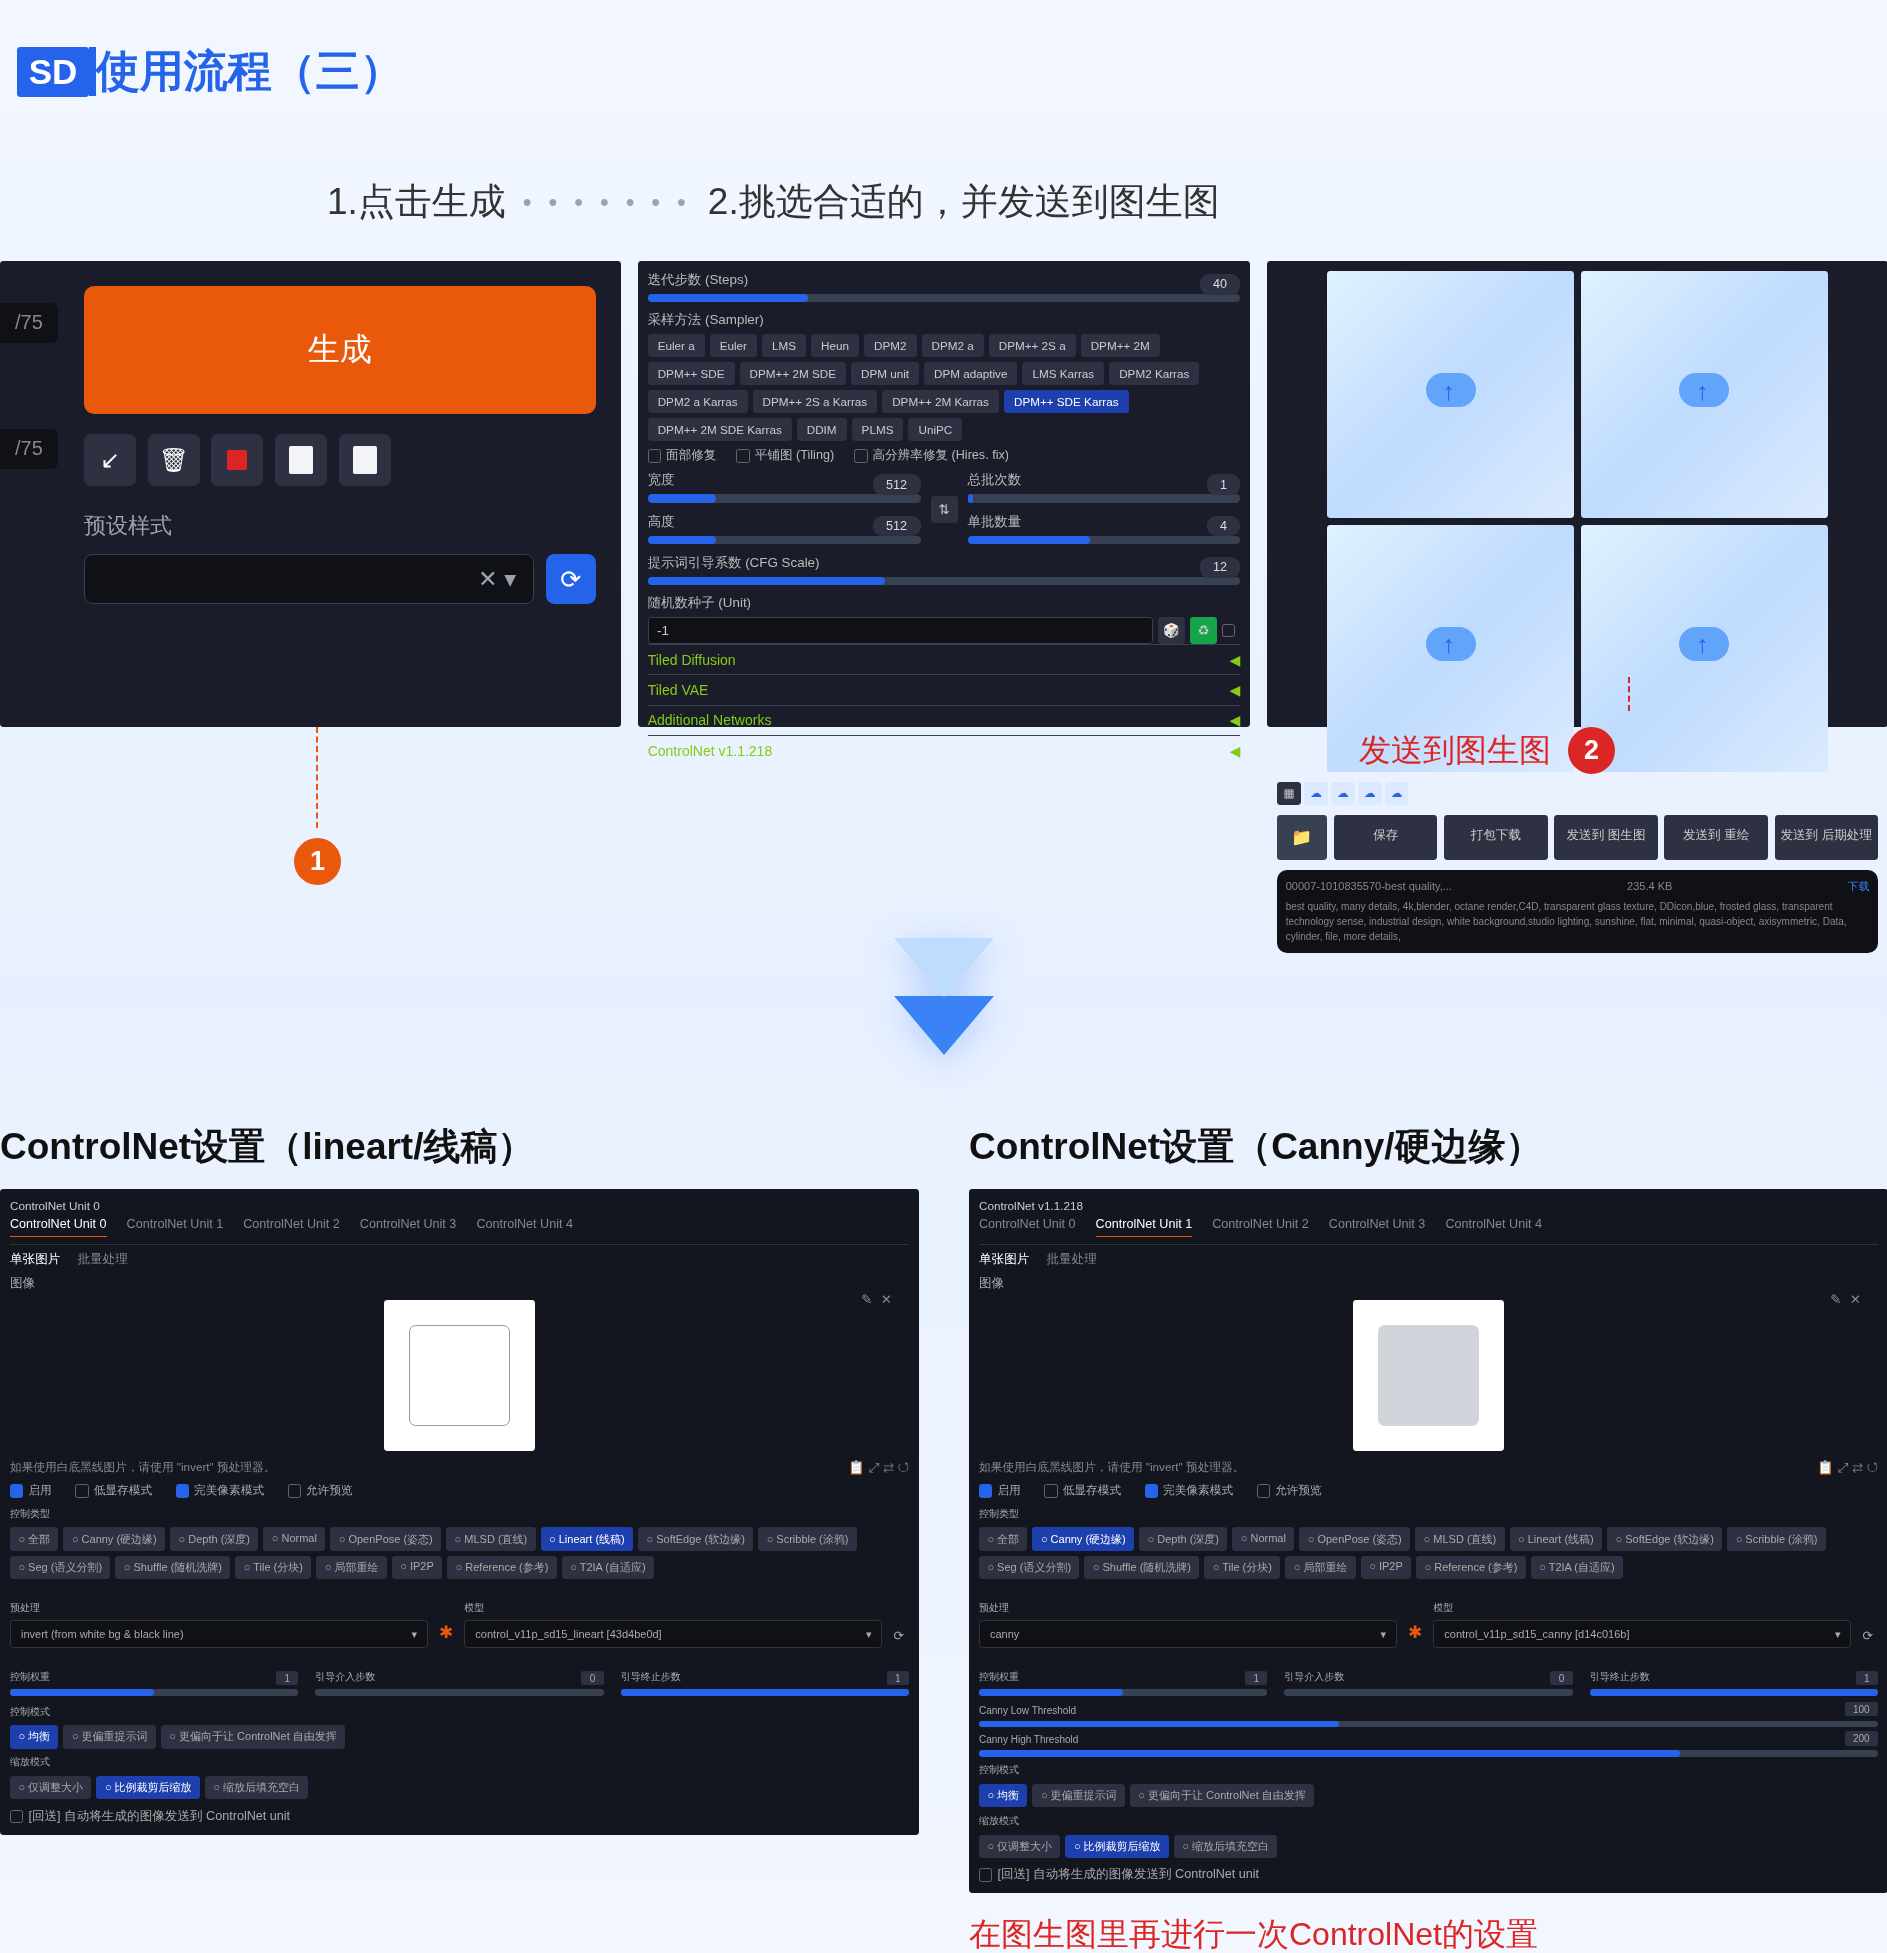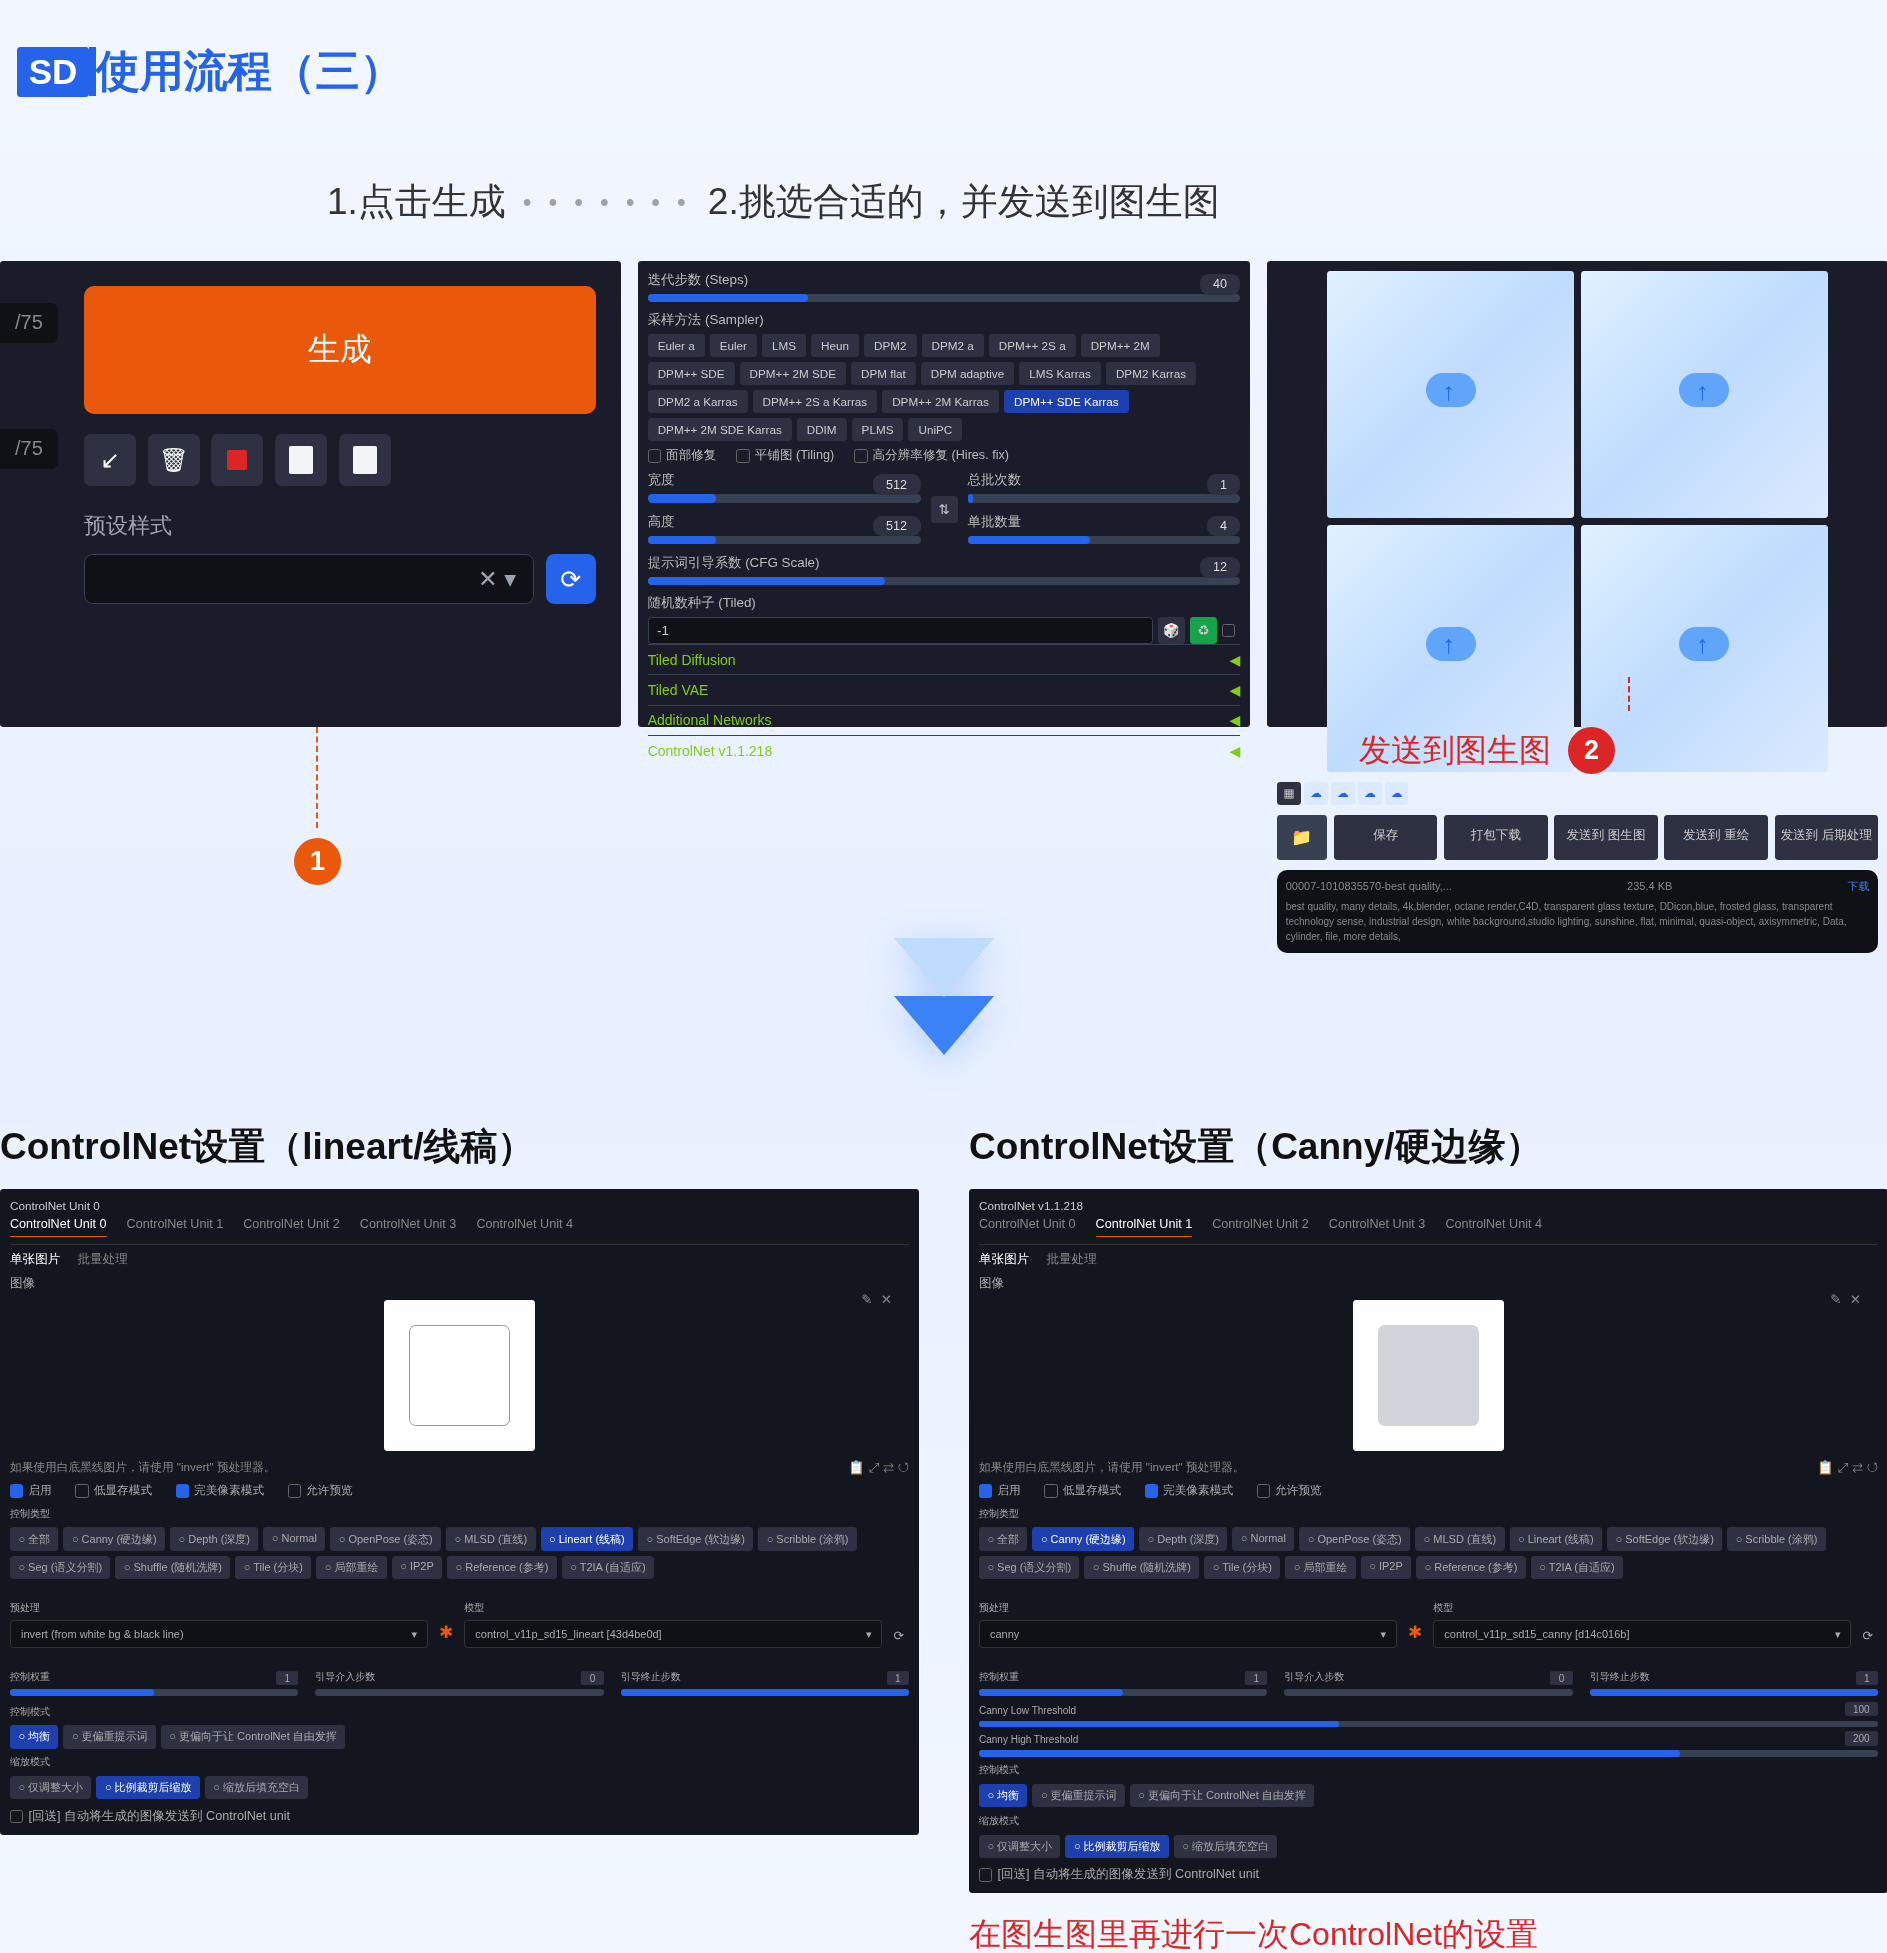--- a/index.html
+++ b/index.html
@@ -174,21 +174,21 @@
         <div class="pill">Euler a</div>
         <div class="pill">Euler</div>
         <div class="pill">LMS</div>
         <div class="pill">Heun</div>
         <div class="pill">DPM2</div>
         <div class="pill">DPM2 a</div>
         <div class="pill">DPM++ 2S a</div>
         <div class="pill">DPM++ 2M</div>
         <div class="pill">DPM++ SDE</div>
         <div class="pill">DPM++ 2M SDE</div>
-        <div class="pill">DPM flat</div>
+        <div class="pill">DPM unit</div>
         <div class="pill">DPM adaptive</div>
         <div class="pill">LMS Karras</div>
         <div class="pill">DPM2 Karras</div>
         <div class="pill">DPM2 a Karras</div>
         <div class="pill">DPM++ 2S a Karras</div>
         <div class="pill">DPM++ 2M Karras</div>
         <div class="pill act">DPM++ SDE Karras</div>
         <div class="pill">DPM++ 2M SDE Karras</div>
         <div class="pill">DDIM</div>
         <div class="pill">PLMS</div>
@@ -234,21 +234,21 @@
           </div>
       </div>
     </div>
     <div class="srow" style="margin-top:6.7px">
       <span class="slbl">提示词引导系数 (CFG Scale)</span>
       <div class="slider">
           <div class="slider-fill" style="width:40%"></div>
           <span class="slider-val">12</span>
         </div>
     </div>
-    <span class="slbl">随机数种子 (Tiled)</span>
+    <span class="slbl">随机数种子 (Unit)</span>
     <div class="seedrow">
       <div class="seedinp">-1</div>
       <div class="seedbtn">🎲</div>
       <div class="seedbtn grn">♻</div>
       <span class="chk"></span>
     </div>
     <div id="accords">
         <div class="accordion">
           <span>Tiled Diffusion</span>
           <span>◀</span>

